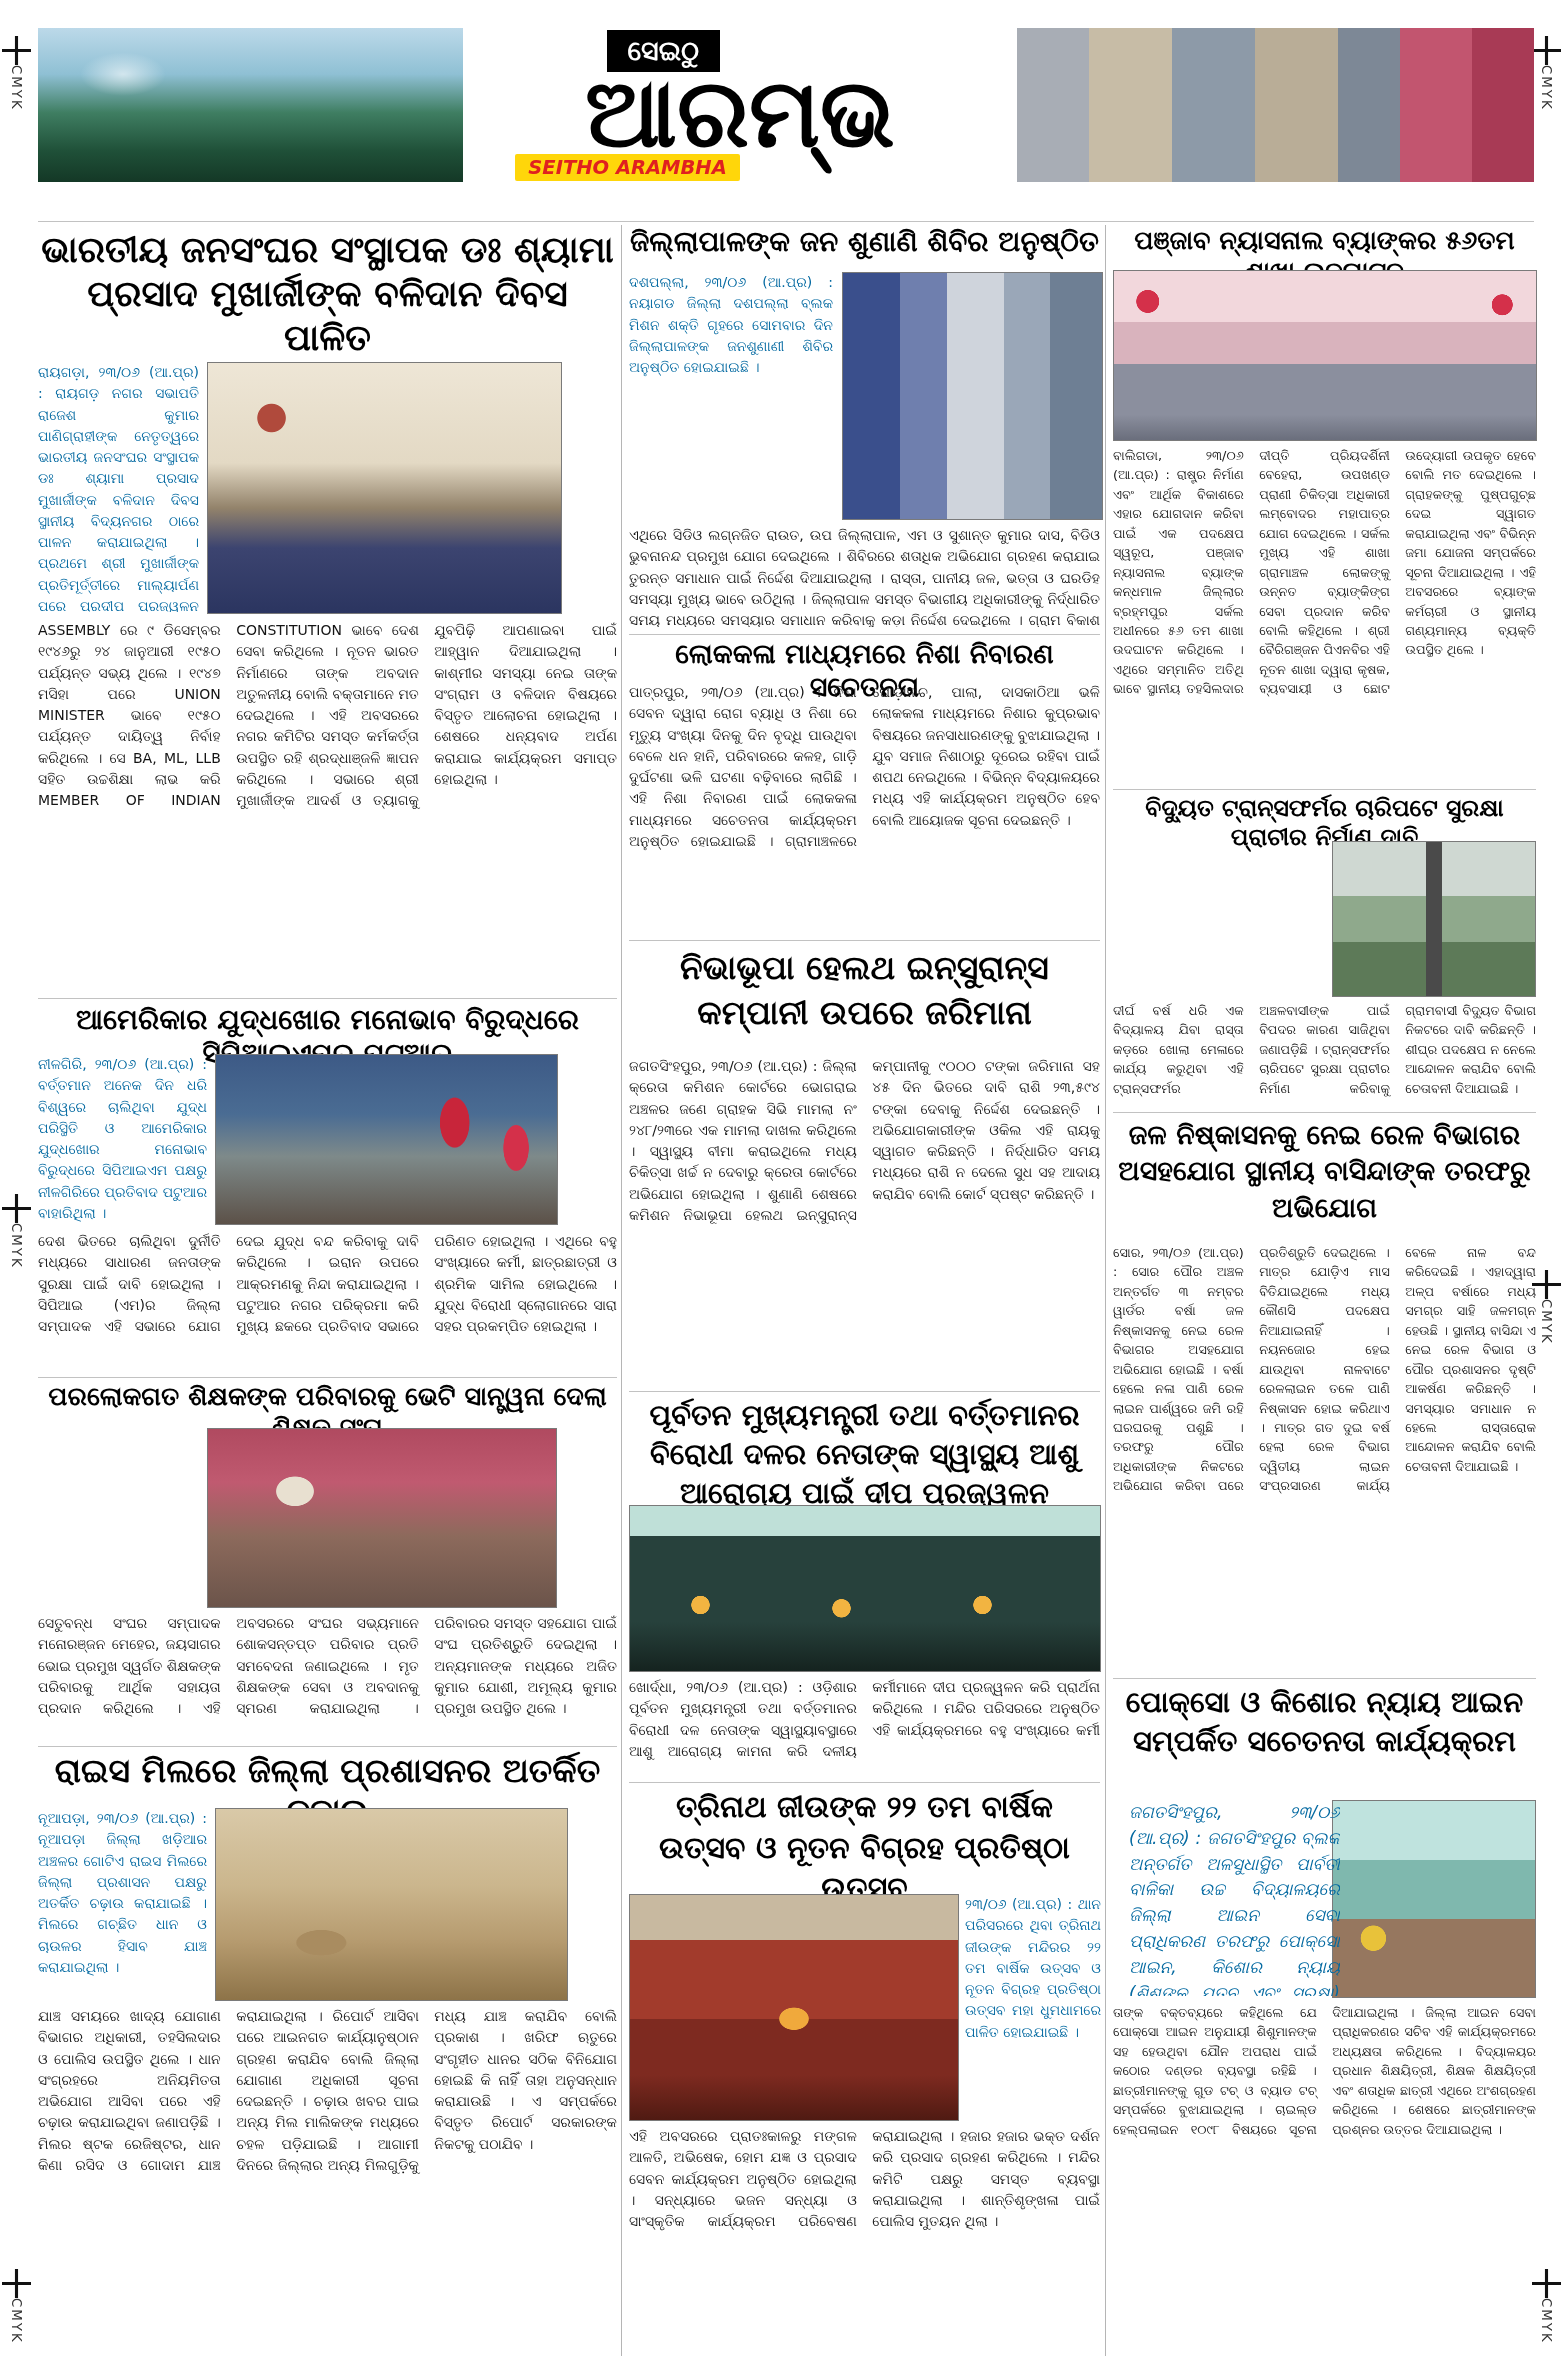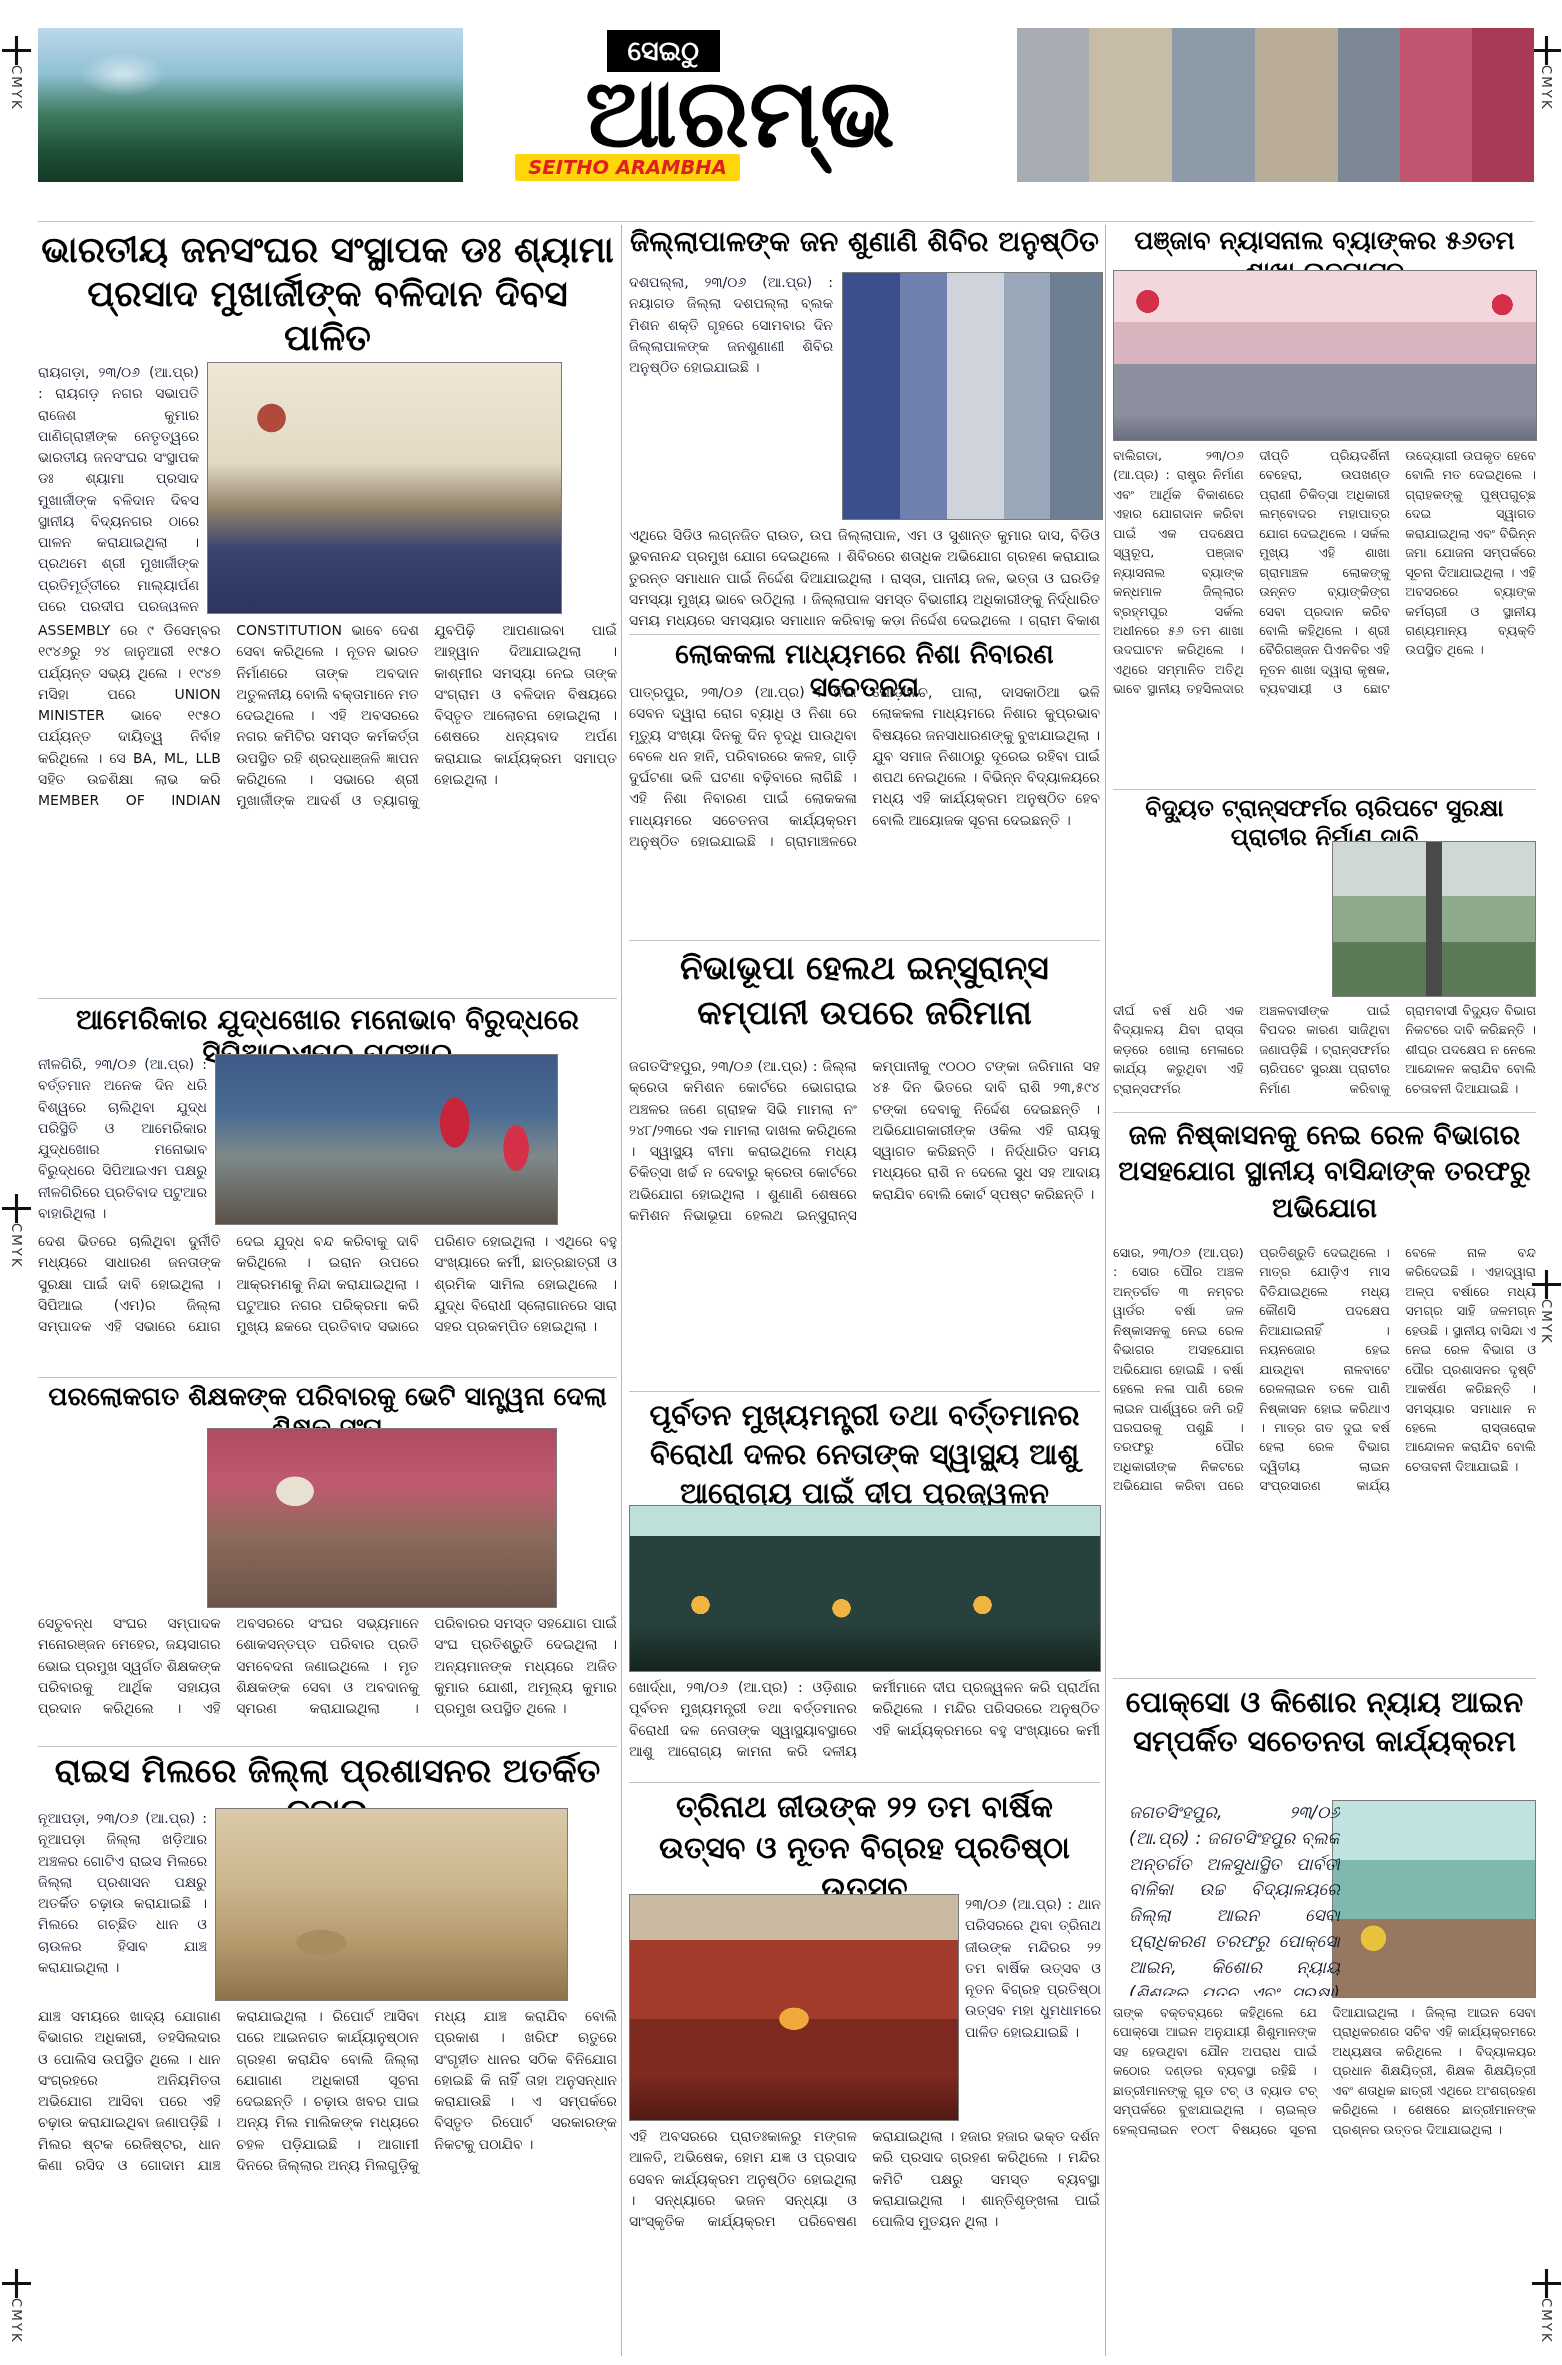--- a/index.html
+++ b/index.html
@@ -1,21 +1,21 @@
 <!DOCTYPE html>
 <html style="font-size:8.2px"><head>
 <meta charset="utf-8">
 <style>
   html,body{margin:0;padding:0;background:#ffffff;}
   #page{position:relative;width:1563px;height:2366px;background:#ffffff;overflow:hidden;
         font-family:"DejaVu Sans","Liberation Sans",sans-serif;color:#111;}
   .abs{position:absolute;}
   .hl{font-weight:bold;color:#000;text-align:center;line-height:1.22;letter-spacing:0;}
   .body-text{font-size:14px;line-height:1.52;text-align:justify;color:#141414;overflow:hidden;}
-  .lead-col{font-size:14px;line-height:1.52;text-align:justify;color:#0f172a;overflow:hidden;}
+  .lead-col{font-size:14px;line-height:1.52;text-align:justify;color:#0369a1;overflow:hidden;}
   .cols2{column-count:2;column-gap:15.4px;}
   .cols3{column-count:3;column-gap:15.4px;}
   .ph{position:absolute;border:0.5px solid #7a7a7a;overflow:hidden;}
   .vrule{position:absolute;width:1px;background:#b5b5b5;}
   .hrule{position:absolute;height:1px;background:#c2c2c2;}
   .regmark{position:absolute;width:31px;text-align:center;color:#222;}
   .regmark .cross{display:block;margin:0 auto;}
   .regmark .cmyk{writing-mode:vertical-rl;font-size:13.3px;letter-spacing:2px;color:#333;}
   .masthead-title{font-weight:bold;color:#000;line-height:1;}
   .banner{background:#ffd60a;color:#e02020;font-weight:bold;font-style:italic;

